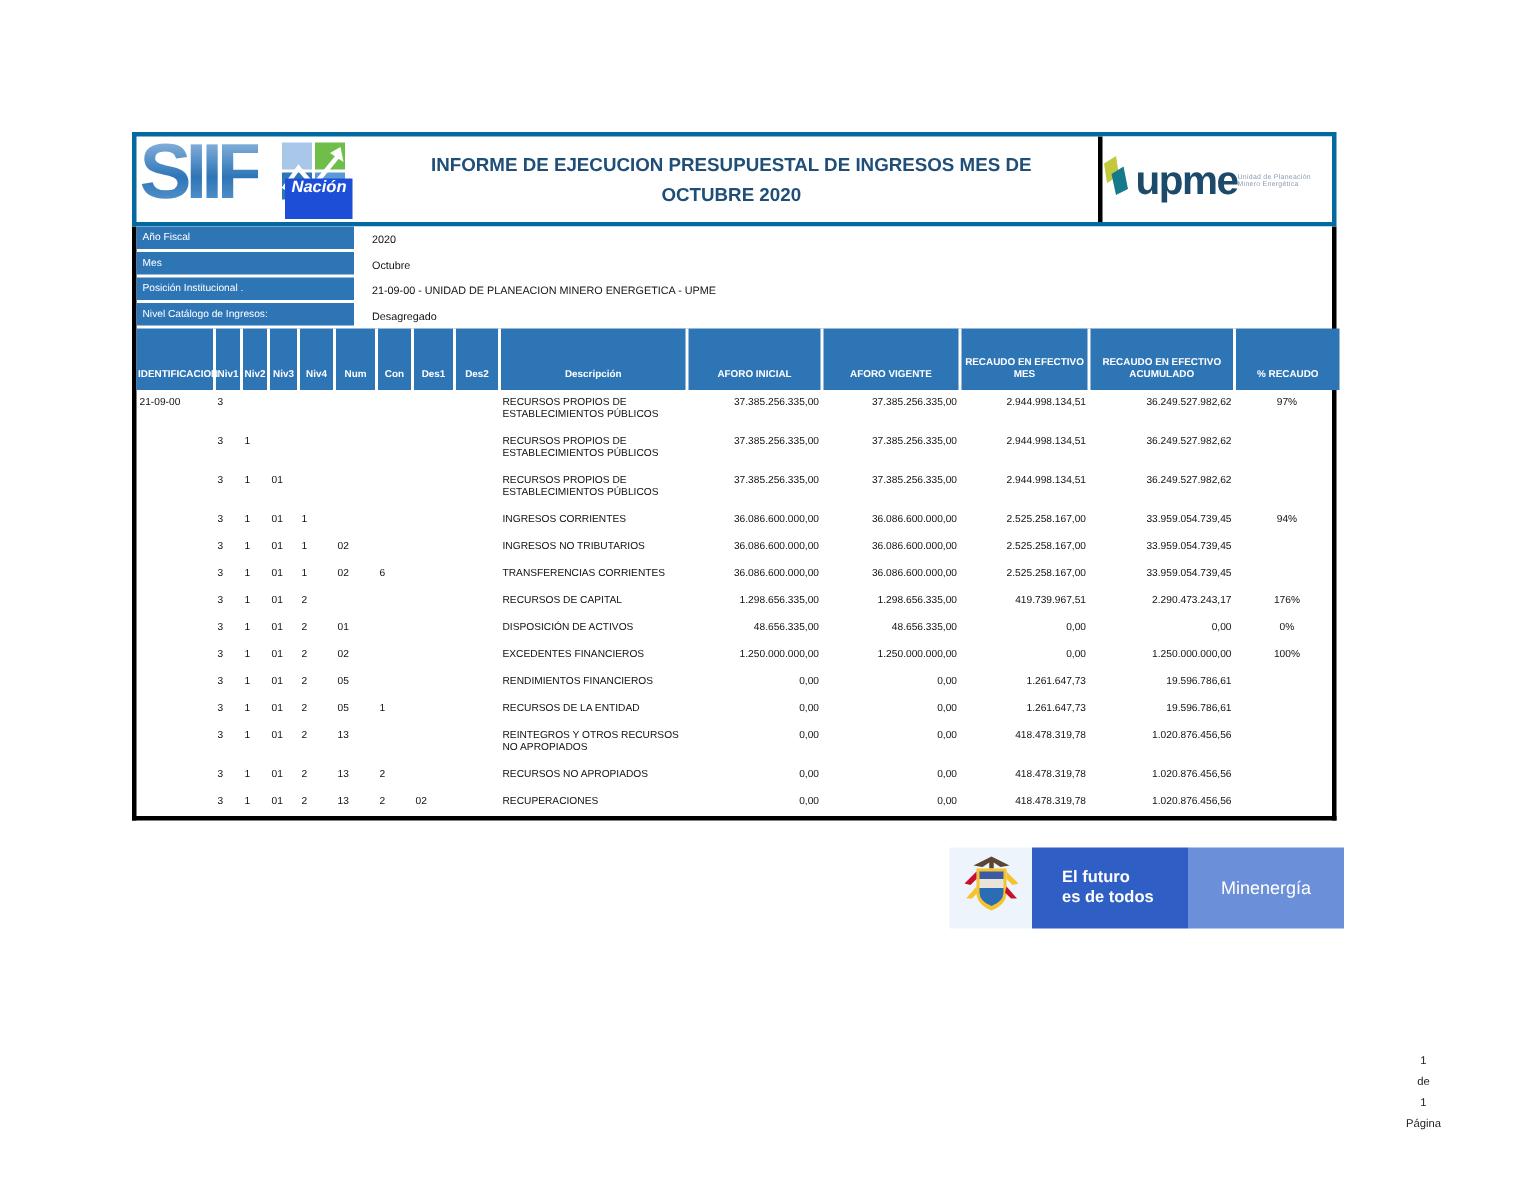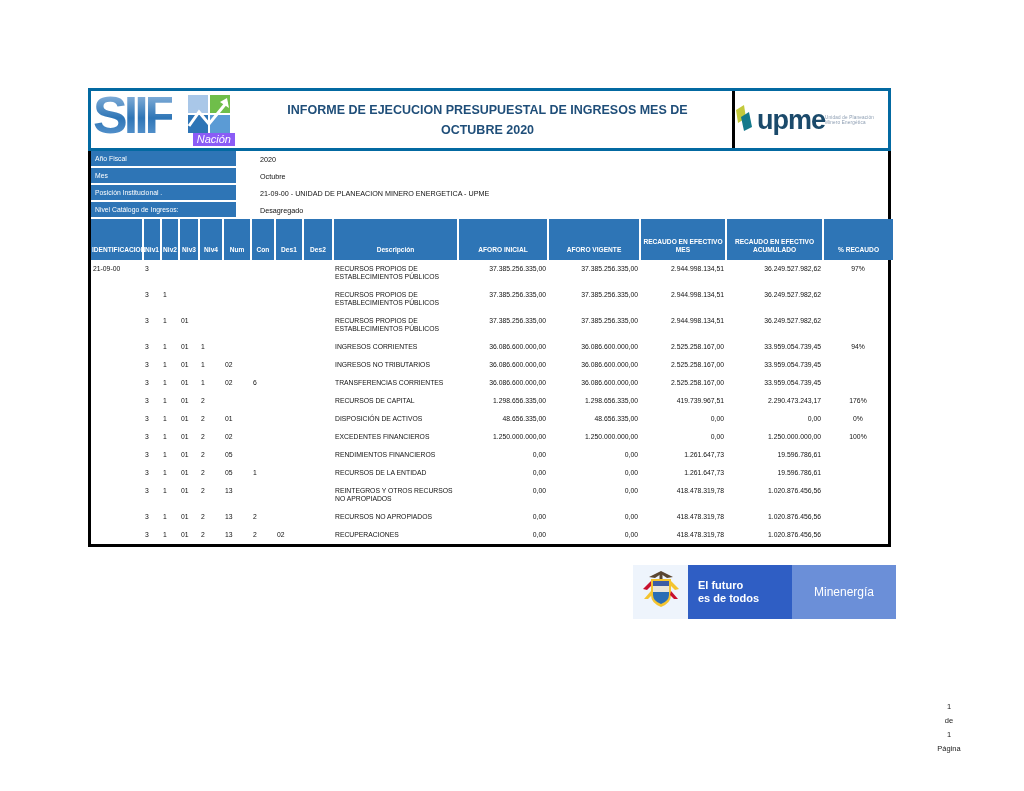--- a/index.html
+++ b/index.html
@@ -8,53 +8,53 @@
 
   .doc { position:absolute; left:88px; top:88px; width:803px; }
 
   
   .header-box { border:3px solid #0369a1; height:63px; display:flex; align-items:stretch; background:#fff; }
   .siif-logo { position:relative; width:152px; flex:0 0 152px; overflow:hidden; }
   .siif-text { position:absolute; left:2px; top:-6px; font-size:52px; font-weight:bold; letter-spacing:-4px;
                color:#3f7fc1; background:linear-gradient(180deg,#a8c8e8 0%,#2e75b6 55%,#6aa2d8 100%);
                -webkit-background-clip:text; background-clip:text; -webkit-text-fill-color:transparent; }
   .siif-icon { position:absolute; right:12px; top:3px; width:44px; height:40px; }
-  .nacion { position:absolute; right:8px; bottom:2px; background:#8b5cf6; color:#fff; font-weight:normal;
-            font-style:italic; font-size:11px; padding:0 4px 1px 4px; }
+  .nacion { position:absolute; right:8px; bottom:2px; background:#1d4ed8; color:#fff; font-weight:bold;
+            font-style:italic; font-size:11px; padding:0 4px 15px 4px; }
   .title-cell { flex:1; display:flex; align-items:center; justify-content:center; }
   .title-text { max-width:430px; text-align:center; font-weight:bold; font-size:12.5px; line-height:20px; color:#1f4e79; }
   .upme-cell { flex:0 0 156px; border-left:3px solid #000; display:flex; align-items:center; justify-content:center; background:#fff; }
   .upme-row { display:flex; align-items:center; gap:4px; }
   .upme-word { font-size:27px; font-weight:bold; letter-spacing:-1px; color:#1b4a6b; line-height:26px; }
   .upme-tagline { font-size:4.6px; color:#8a9bb0; margin-top:1px; letter-spacing:0.2px; }
 
   
   .body-box { border:3px solid #000; border-top:none; background:#fff; }
 
   .info-area { padding:0; }
   .info-row { display:flex; height:17px; }
   .info-label { width:145px; flex:0 0 145px; background:#2e75b6; color:#fff; font-size:6.8px;
                 display:flex; align-items:center; padding-left:4px; margin-bottom:2px; }
-  .info-value { flex:1; font-size:7.2px; display:flex; align-items:center; padding-left:24px; color:#111; }
+  .info-value { flex:1; font-size:7.2px; display:flex; align-items:center; padding-left:12px; color:#111; }
 
   
   table.main { width:100%; border-collapse:collapse; table-layout:fixed; }
   table.main th { background:#2e75b6; color:#fff; font-size:6.6px; font-weight:bold; text-align:center;
                   vertical-align:bottom; height:41px; padding:2px 1px 6px 1px; border-right:2px solid #fff; line-height:8px; }
   table.main th:last-child { border-right:none; }
   table.main td { font-size:6.8px; vertical-align:top; padding:5px 2px 5px 2px; line-height:8px; color:#111; }
   td.left { text-align:left; }
   td.money { text-align:right; padding-right:4px; }
   td.pct { text-align:center; }
   td.desc { text-align:left; padding-left:4px; padding-right:8px; }
 
   
   .footer-brand { position:absolute; left:633px; top:565px; height:54px; display:flex; }
   .coat-cell { width:55px; background:#eef4fc; display:flex; align-items:center; justify-content:center; }
-  .futuro-cell { width:104px; background:#2f5ec4; color:#fff; display:flex; flex-direction:column; justify-content:center; padding-left:10px; }
+  .futuro-cell { width:104px; background:#2f5ec4; color:#fff; display:flex; flex-direction:column; justify-content:center; padding-left:20px; }
   .futuro-cell .l { font-size:11px; font-weight:bold; line-height:13px; }
   .minenergia-cell { width:104px; background:#6b8fd8; color:#fff; display:flex; align-items:center; justify-content:center; font-size:12px; }
 
   
   .page-number { position:absolute; left:928px; top:700px; width:42px; text-align:center; font-size:7.5px; line-height:14px; color:#222; }
 </style>
 </head>
 <body>
 
 <div class="doc">

